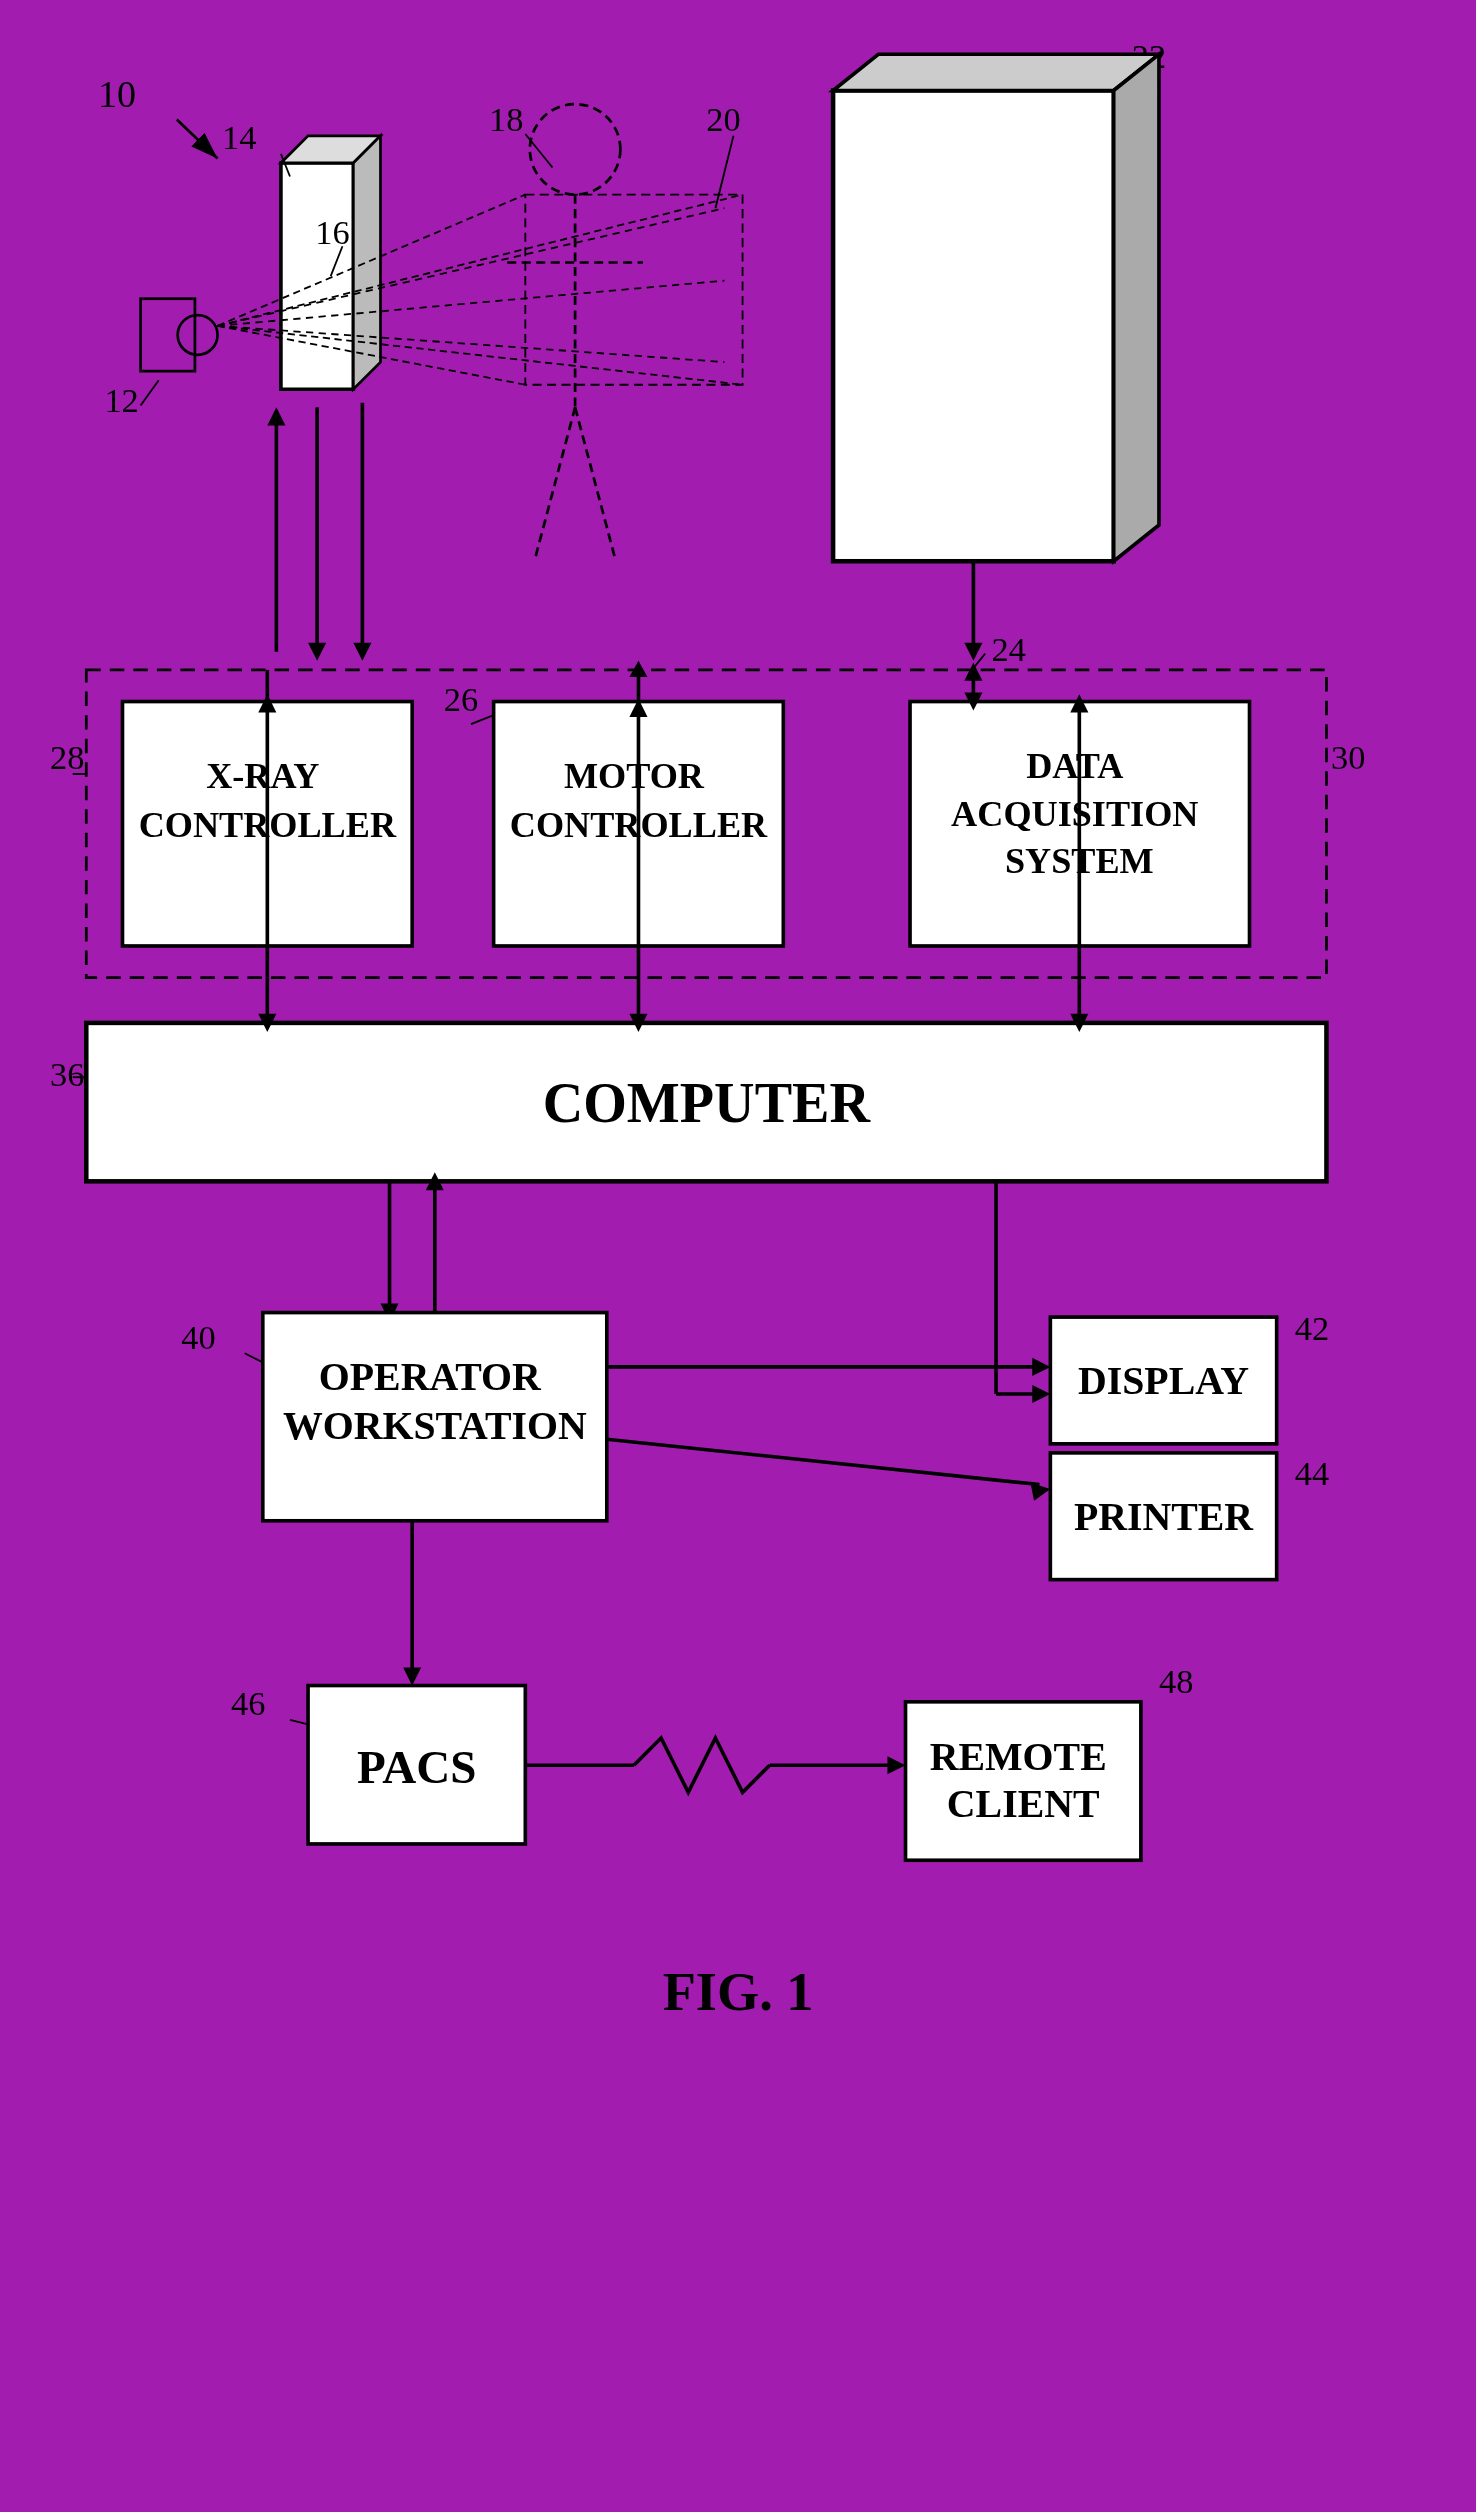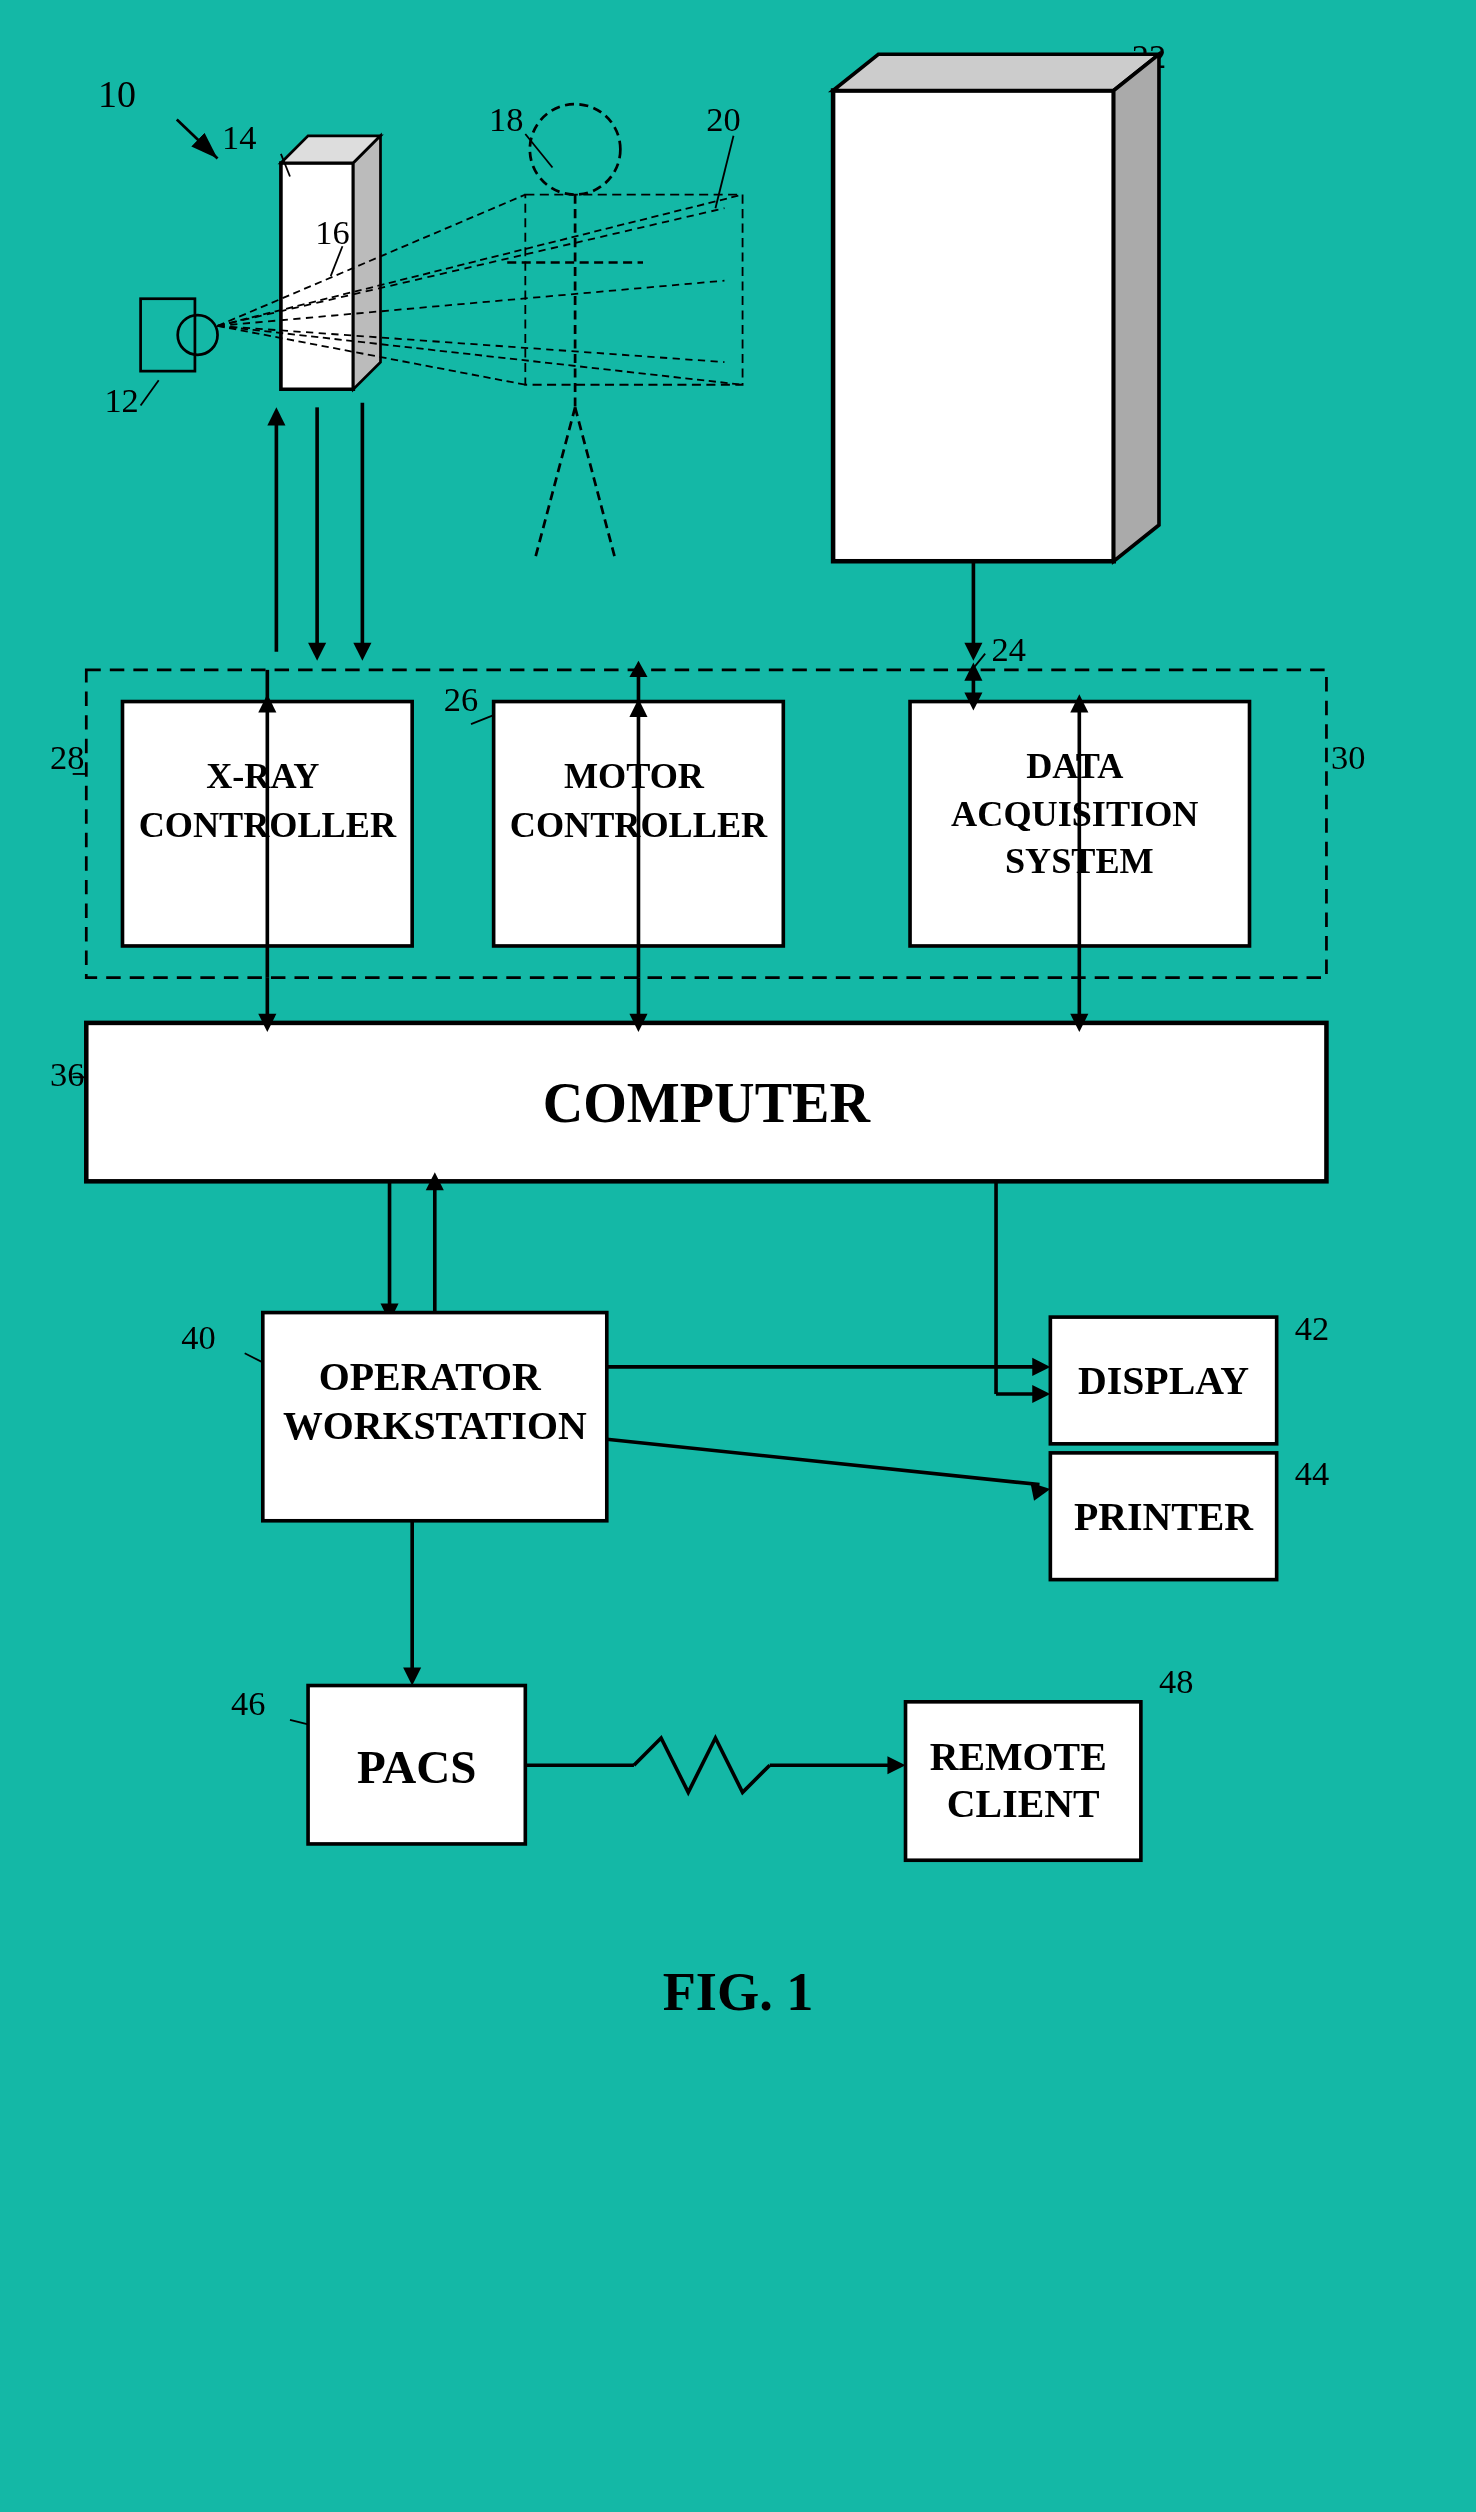--- a/index.html
+++ b/index.html
@@ -8,21 +8,21 @@
       font-family: 'Times New Roman', Times, serif;
       width: 1477px;
       min-height: 2512px;
       position: relative;
       overflow-x: hidden;
     }
     .page {
       width: 1477px;
       min-height: 2512px;
       position: relative;
-      background: #14b8a6;
+      background: #a21caf;
     }
     svg {
       position: absolute;
       top: 0;
       left: 0;
       width: 1477px;
       height: 2512px;
     }
   </style>
 </head>

